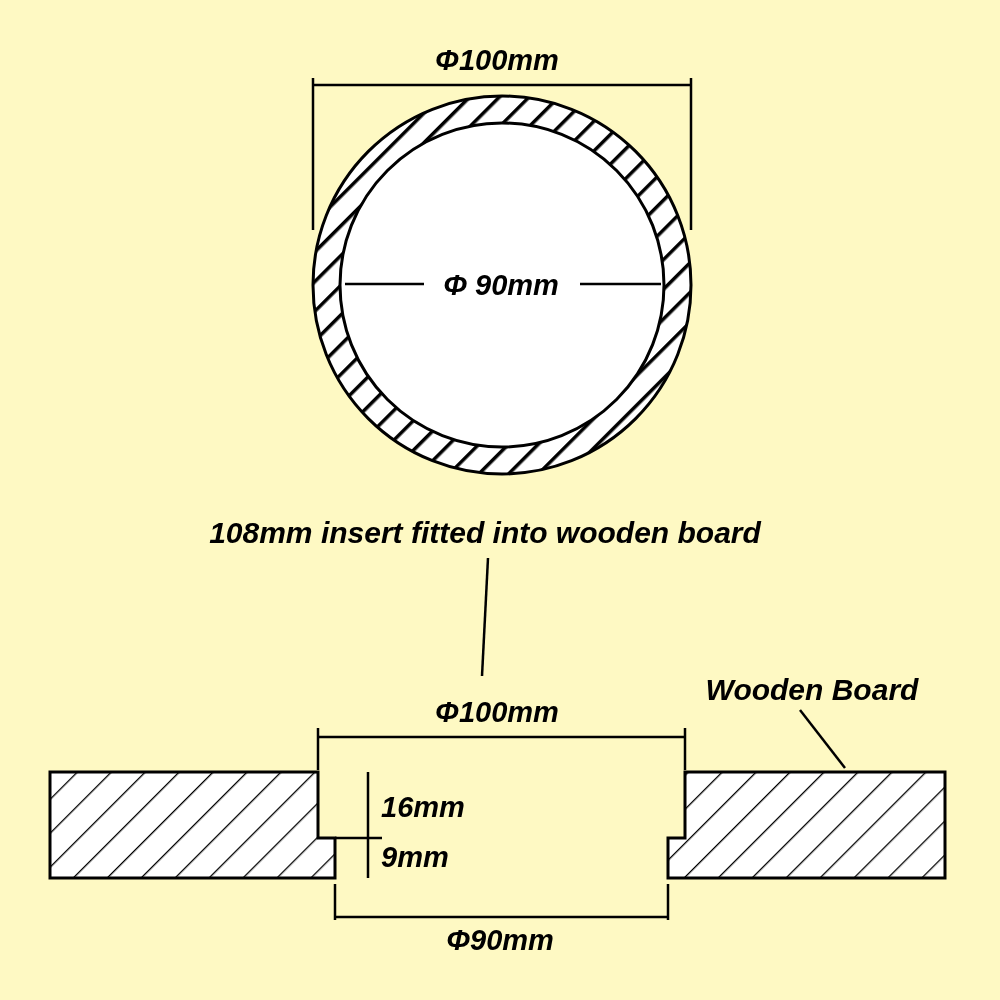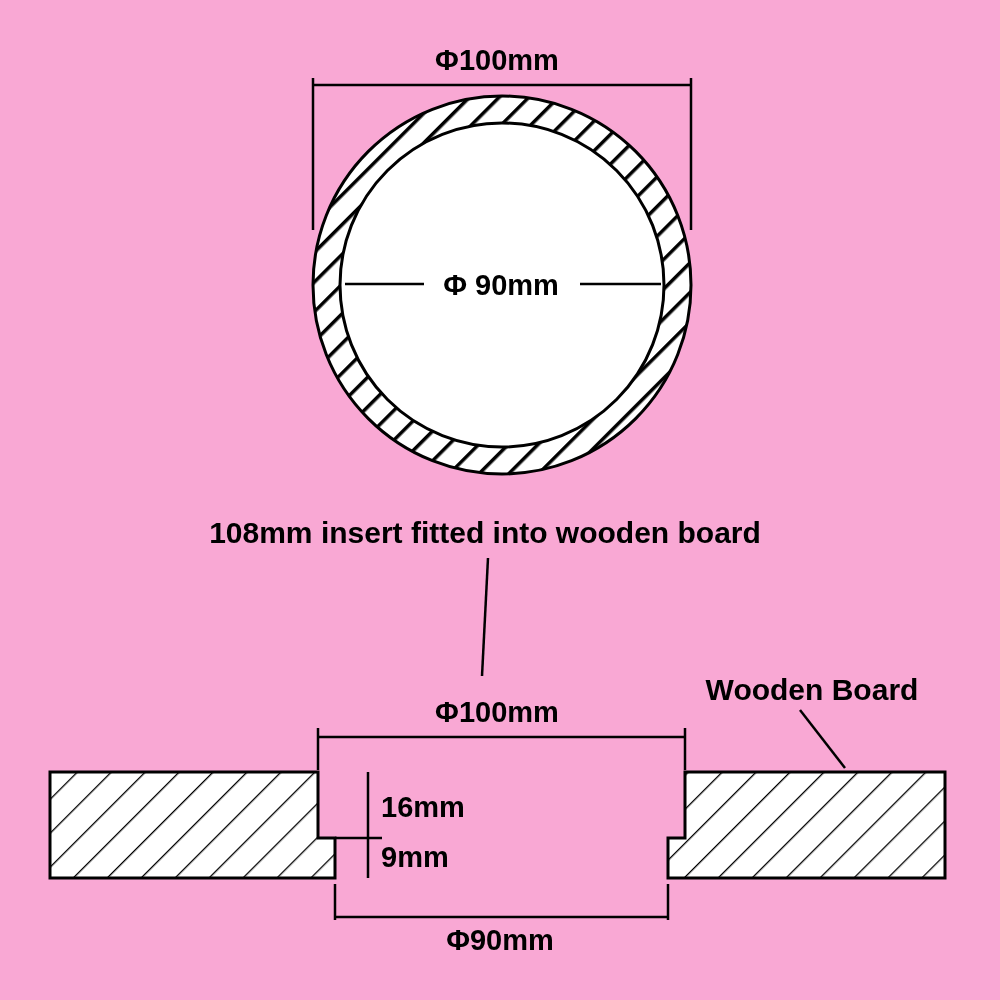--- a/index.html
+++ b/index.html
@@ -4,22 +4,23 @@
 <style>
   html, body {
     margin: 0;
     padding: 0;
     background: #ffffff;
   }
   .page {
     position: relative;
     width: 1000px;
     height: 1000px;
-    background: #f9a8d4;
+    background: #fef9c3;
     font-family: "Liberation Sans", sans-serif;
+    font-style: italic;
   }
   svg { display: block; }
   .dim-text {
     font-family: "Liberation Sans", sans-serif;
     font-weight: 700;
     font-size: 29px;
     fill: #000000;
   }
   .caption-text {
     font-family: "Liberation Sans", sans-serif;

